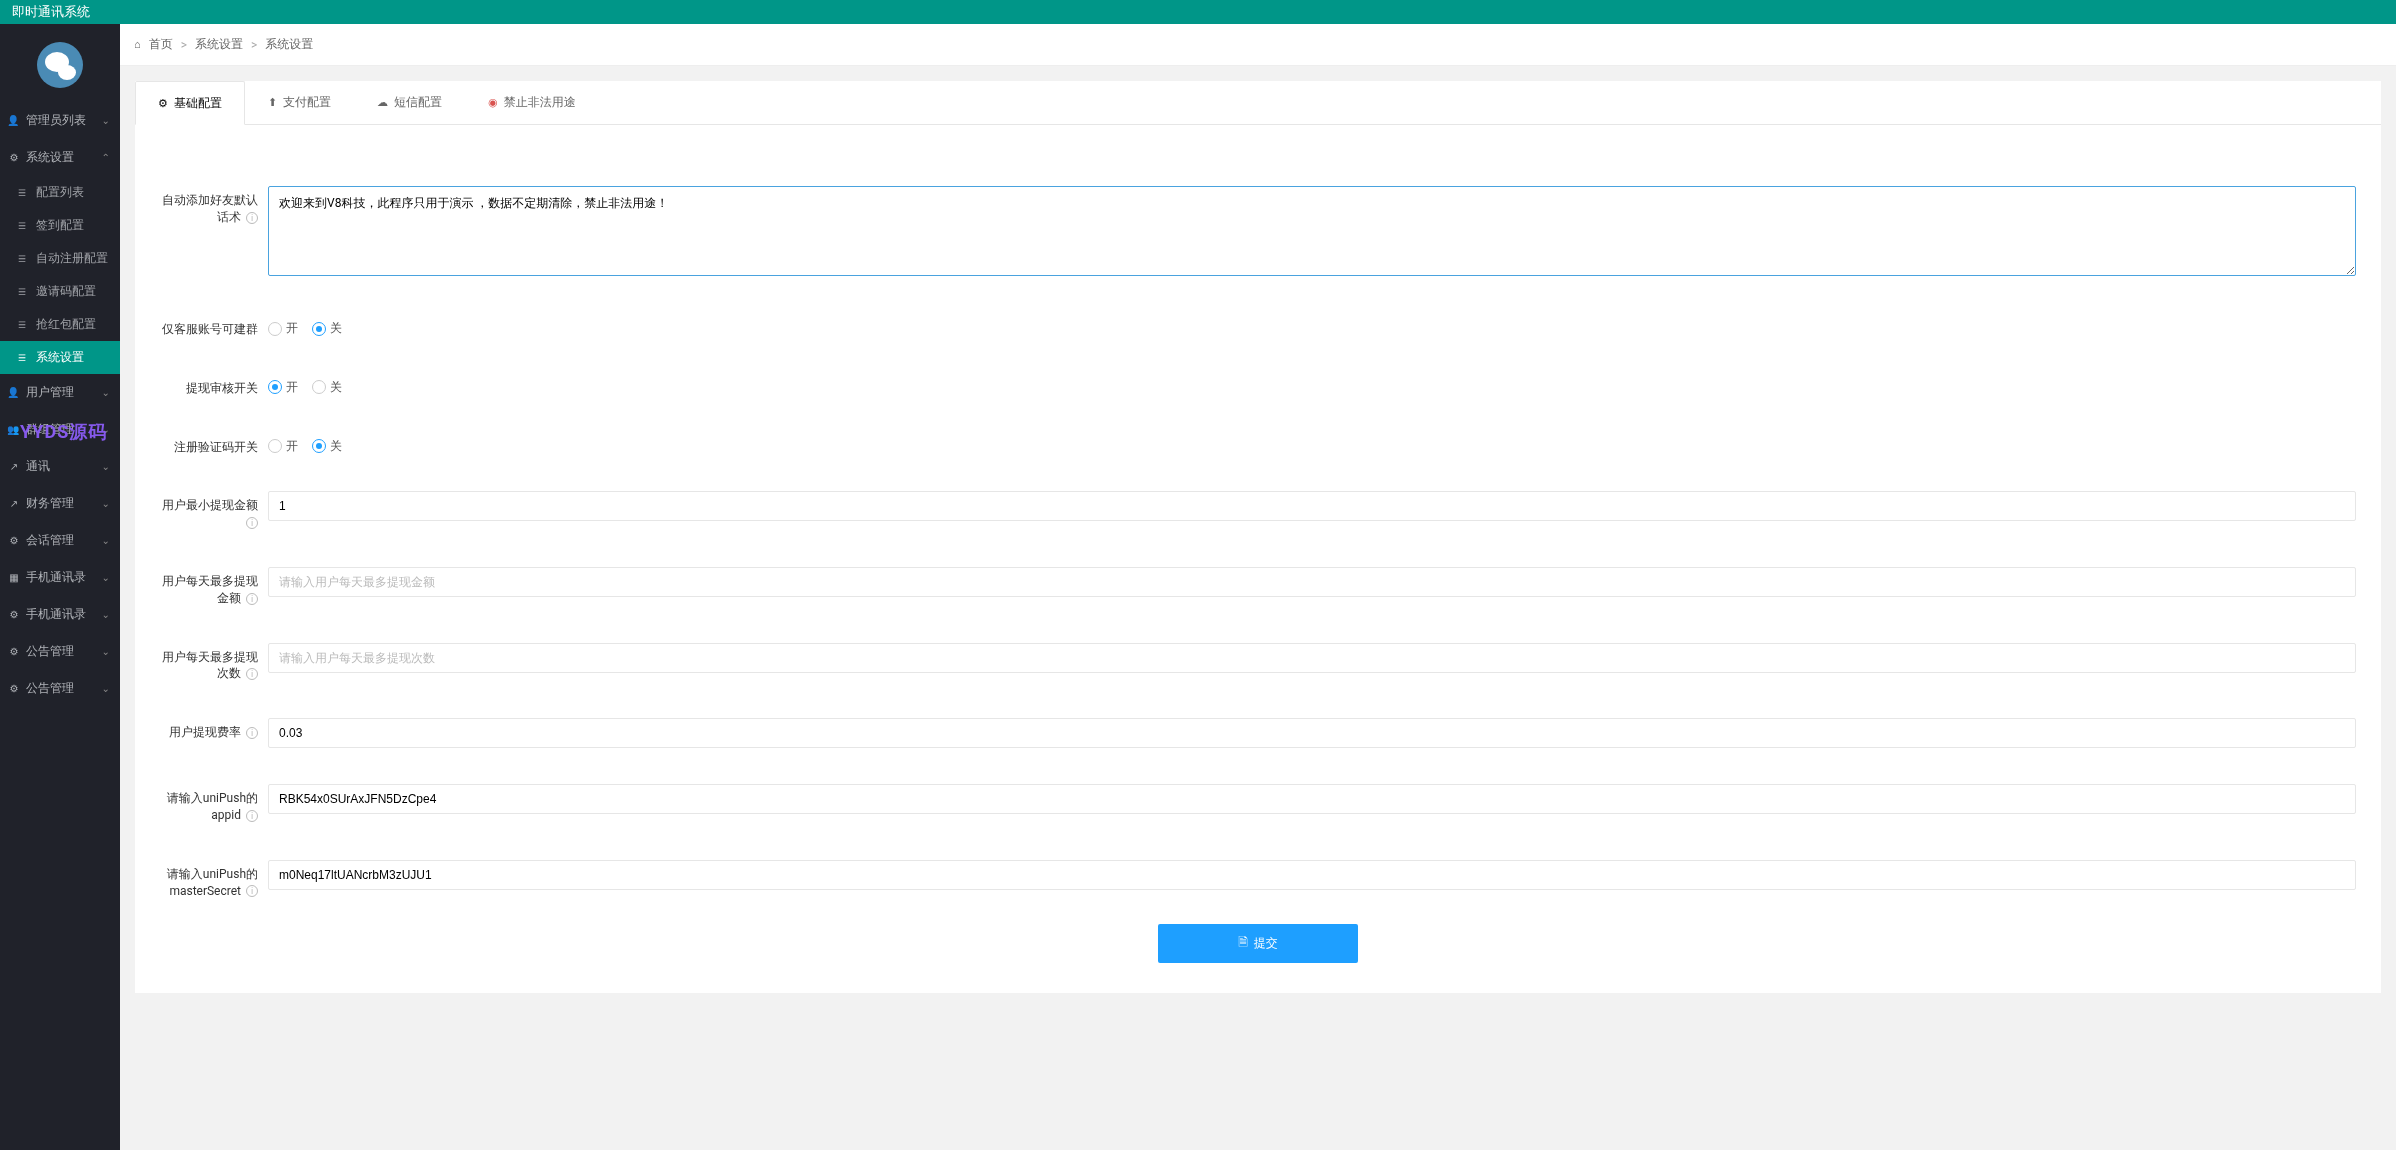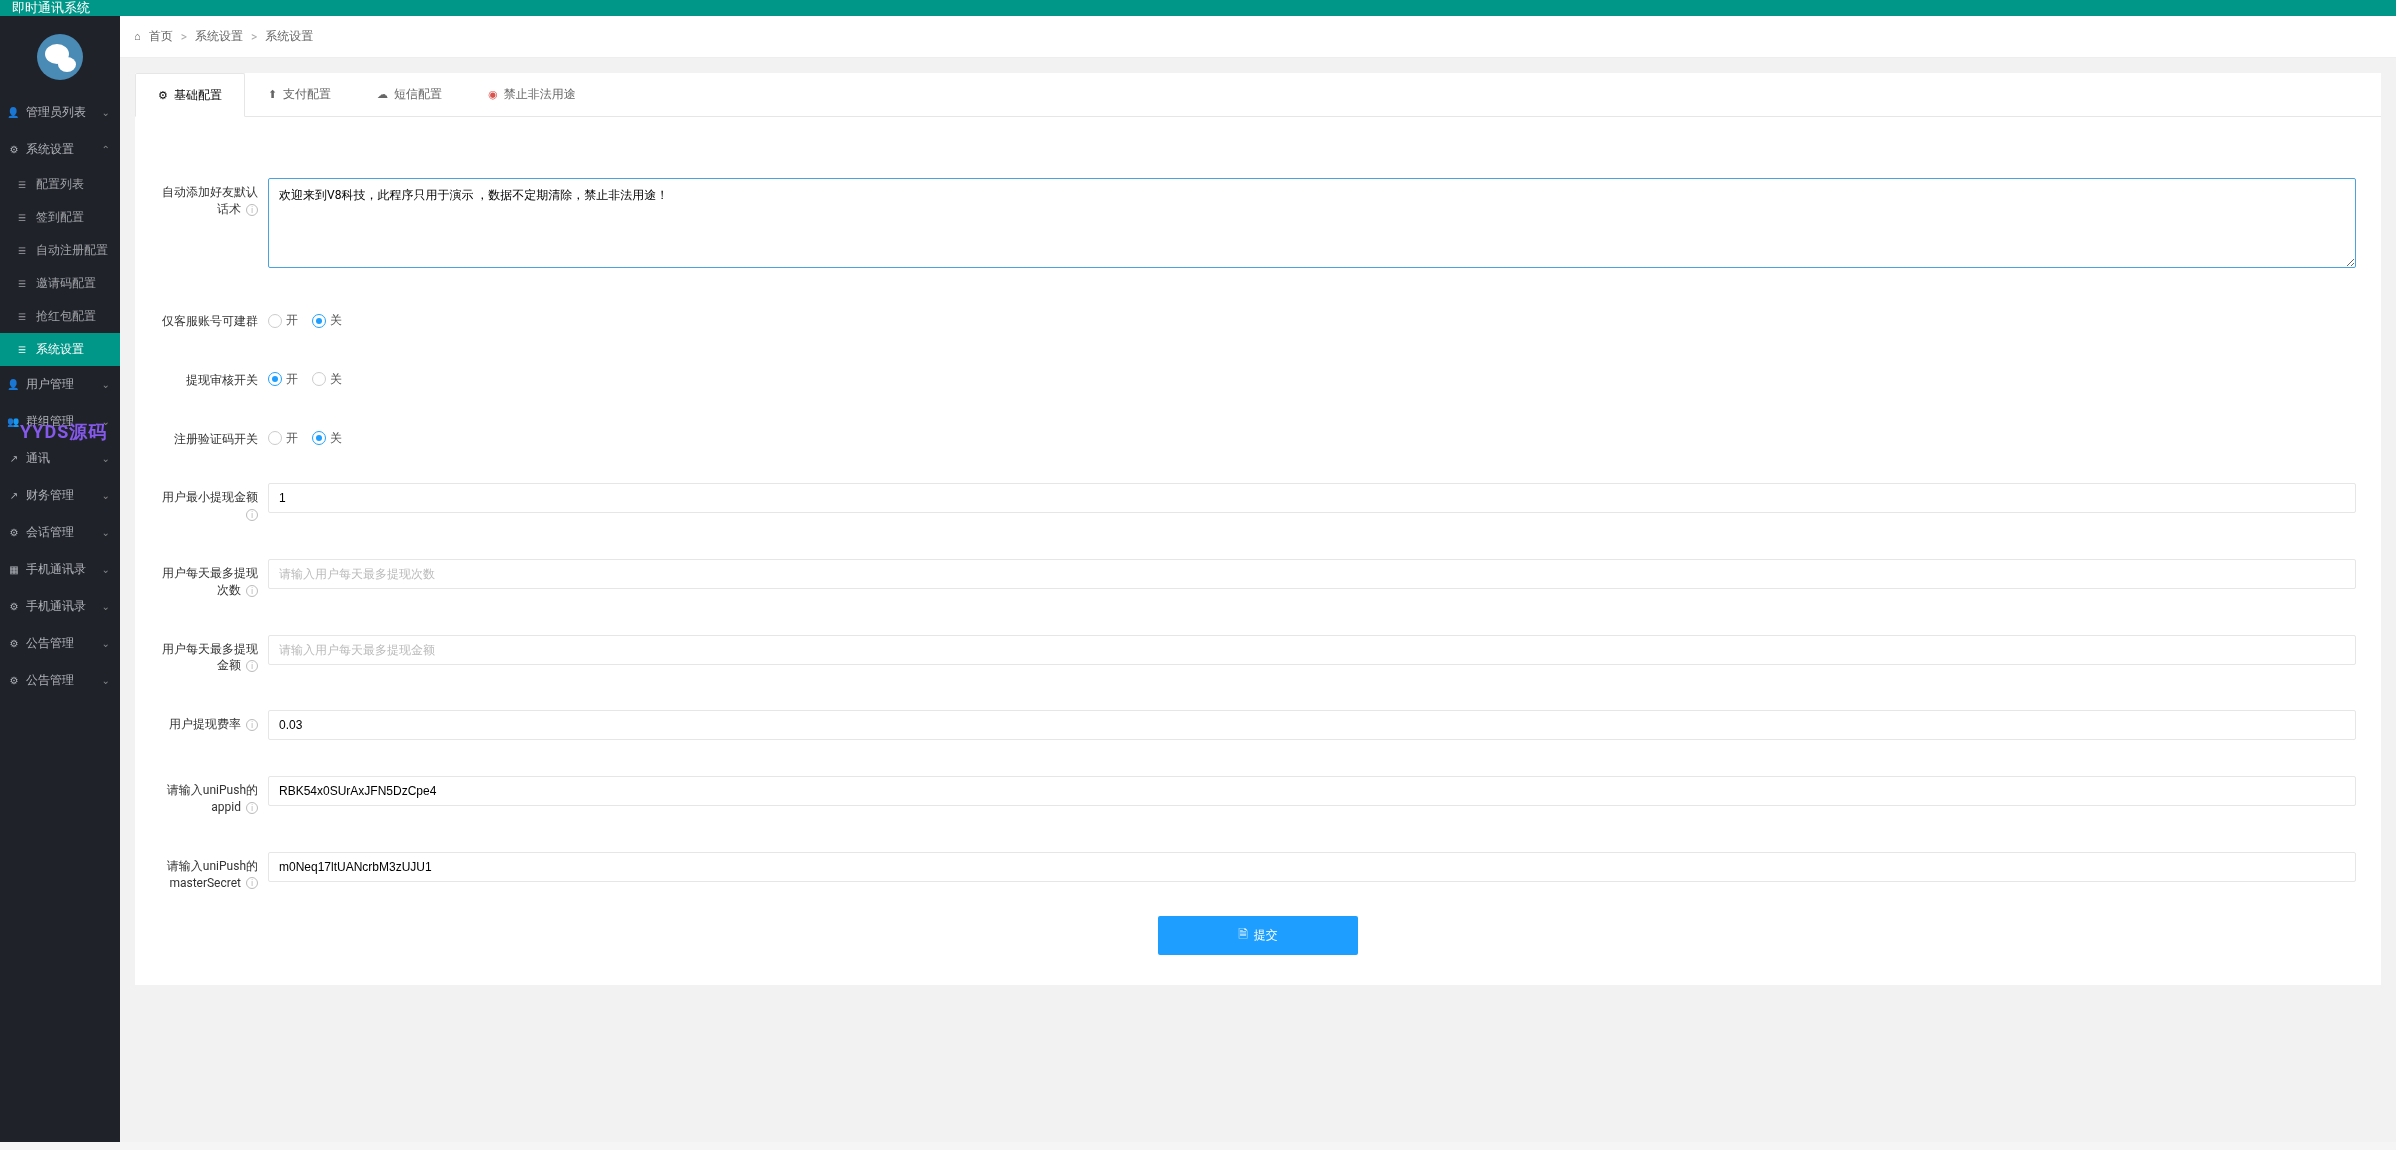--- a/index.html
+++ b/index.html
@@ -1,18 +1,18 @@
 <!DOCTYPE html>
 <html><head>
   <meta charset="utf-8">
   <style>
     * { margin: 0; padding: 0; box-sizing: border-box; }
     body { font-family: -apple-system, BlinkMacSystemFont, "Segoe UI", Roboto, "Helvetica Neue", Arial, sans-serif; font-size: 12px; color: #333; background: #f5f5f5; }
     
-    .header-bar { background: #009688; color: #fff; padding: 5px 12px; font-size: 13px; height: 16px; display: flex; align-items: center; }
+    .header-bar { background: #009688; color: #fff; padding: 5px 12px; font-size: 13px; height: 24px; display: flex; align-items: center; }
     
     .layout { display: flex; height: calc(100vh - 24px); }
     
     .sidebar { width: 120px; background: #20222a; color: #ddd; display: flex; flex-direction: column; overflow-y: auto; }
     .logo-wrap { display: flex; justify-content: center; padding: 18px 0 14px; }
     .logo-circle { width: 46px; height: 46px; border-radius: 50%; background: #4a8bb5; position: relative; }
     .logo-bubble1 { position: absolute; width: 24px; height: 20px; background: #fff; border-radius: 50%; top: 10px; left: 8px; }
     .logo-bubble2 { position: absolute; width: 18px; height: 15px; background: #fff; border-radius: 50%; bottom: 8px; right: 7px; }
     
     .nav-item { display: flex; align-items: center; justify-content: space-between; padding: 10px 10px 10px 8px; font-size: 12px; color: #b0b3b8; cursor: pointer; }
@@ -265,27 +265,27 @@
               </label>
           </div>
         </div>
 
         <div class="form-row">
           <div class="form-label"><span>用户最小提现金额</span> <span class="info-icon">i</span></div>
           <div class="form-control-wrap"><input class="form-input" value="1" style=""></div>
         </div>
 
         <div class="form-row">
+          <div class="form-label"><span>用户每天最多提现金额</span> <span class="info-icon">i</span></div>
+          <div class="form-control-wrap"><input class="form-input" placeholder="请输入用户每天最多提现金额" style=""></div>
+        </div>
+
+        <div class="form-row">
           <div class="form-label"><span>用户每天最多提现次数</span> <span class="info-icon">i</span></div>
           <div class="form-control-wrap"><input class="form-input" placeholder="请输入用户每天最多提现次数" style=""></div>
-        </div>
-
-        <div class="form-row">
-          <div class="form-label"><span>用户每天最多提现金额</span> <span class="info-icon">i</span></div>
-          <div class="form-control-wrap"><input class="form-input" placeholder="请输入用户每天最多提现金额" style=""></div>
         </div>
 
         <div class="form-row">
           <div class="form-label"><span>用户提现费率</span> <span class="info-icon">i</span></div>
           <div class="form-control-wrap"><input class="form-input" value="0.03" style=""></div>
         </div>
 
         <div class="form-row">
           <div class="form-label"><span>请输入uniPush的appid</span> <span class="info-icon">i</span></div>
           <div class="form-control-wrap"><input class="form-input" value="RBK54x0SUrAxJFN5DzCpe4" style=""></div>

